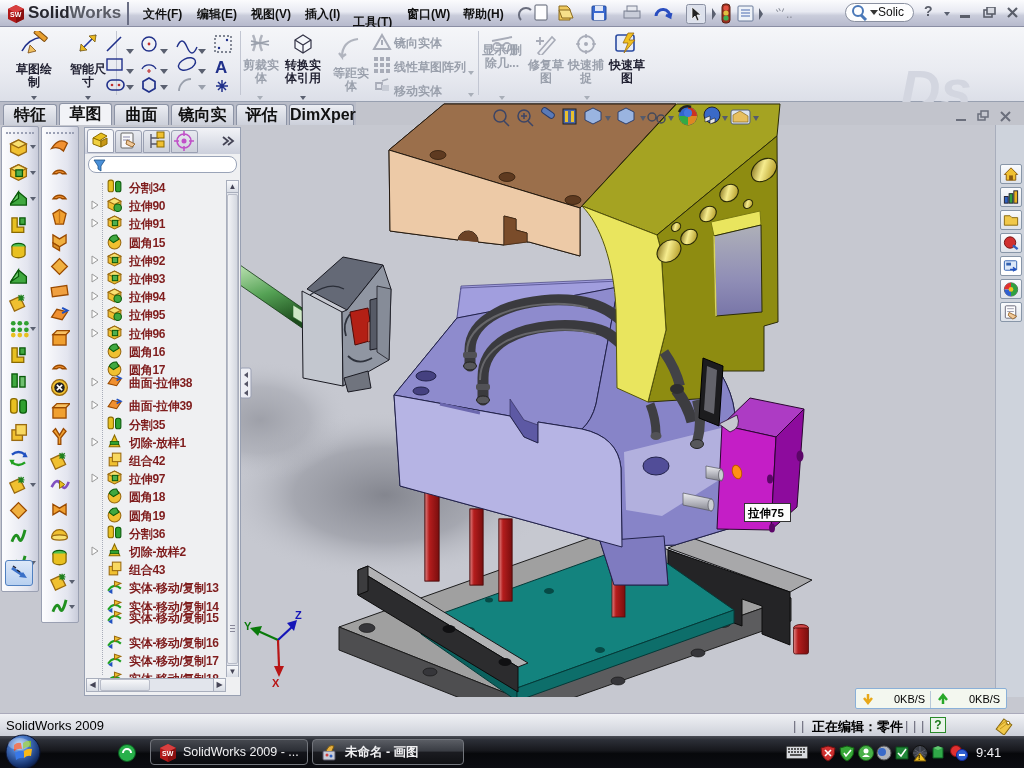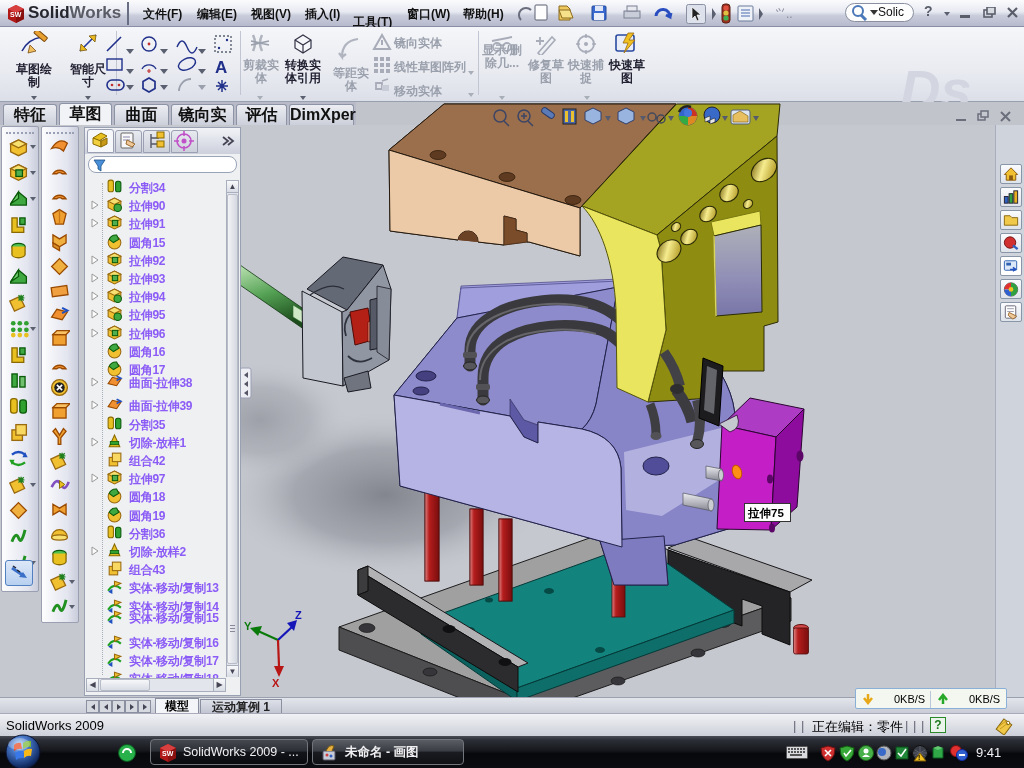--- a/index.html
+++ b/index.html
@@ -22,21 +22,21 @@
 #tabrow{left:0;top:102px;width:1024px;height:23px;background:#b9bcc8;}
 .tab{position:absolute;top:2px;height:21px;font-size:16px;color:#111;font-weight:bold;text-align:center;
 line-height:20px;background:linear-gradient(#eceef3,#ccd0da);border:1px solid #8d94a6;border-bottom:none;border-radius:3px 3px 0 0;}
 .tabact{background:#f2f3f7;height:22px;top:1px;z-index:3;}
 
 #viewport{left:0;top:102px;width:1024px;height:595px;overflow:hidden;}
 
 .ltb{top:126px;width:38px;background:linear-gradient(90deg,#fdfdfe,#e3e5ef 70%,#c9ccda);border:1px solid #9aa0b2;border-radius:2px;}
 
 #tree{left:84px;top:127px;width:157px;height:569px;background:#eff0f2;border:1px solid #98a0b2;}
-.titem{position:absolute;left:0;width:100%;height:18px;font-size:12px;color:#8b5cf6;}
+.titem{position:absolute;left:0;width:100%;height:18px;font-size:12px;color:#7f1d1d;}
 .titem span{position:absolute;left:44px;top:2px;white-space:nowrap;font-weight:bold;letter-spacing:-0.3px;}
 
 #navrow{left:0;top:697px;width:1024px;height:16px;background:linear-gradient(#e3e5ec,#c9ccd6);border-top:1px solid #9aa0ae;}
 #statusbar{left:0;top:713px;width:1024px;height:23px;background:linear-gradient(#f0f1f5,#cdd0d9);border-top:1px solid #aab;font-size:13px;color:#000;}
 #taskbar{left:0;top:736px;width:1024px;height:32px;
 background:linear-gradient(#4a4d55,#2c2f37 12%,#17181d 45%,#07080b 55%,#0c0d12);}
 .tbtn{position:absolute;top:3px;height:26px;border:1px solid #72757c;border-radius:4px;
 background:linear-gradient(#5a5d64 0%,#3a3d44 45%,#1a1b20 52%,#101114);color:#f0f0f2;font-size:12.5px;line-height:24px;}
 </style></head>
 <body>
@@ -1038,47 +1038,25 @@
           <path d="M3,10 a7,7 0 0 0 7,7 l0,-7z" fill="#3060d0"></path>
           <circle cx="10" cy="10" r="2.5" fill="#f0c020"></circle>
         </svg></div>
 <div style="position:absolute;left:4px;top:177px;width:22px;height:20px;background:linear-gradient(#fafbfd,#dfe3ea);border:1px solid #8896a8;border-radius:2px"><svg width="20" height="18" viewBox="0 0 20 19">
           <rect x="4" y="3" width="11" height="13" rx="1" fill="#fdfdfe" stroke="#667"></rect>
           <line x1="6" y1="6" x2="13" y2="6" stroke="#99a"></line>
           <line x1="6" y1="9" x2="13" y2="9" stroke="#99a"></line>
           <path d="M8,10 l8,4 -4,3 -5,-4z" fill="#f0c898" stroke="#9a6a30"></path>
         </svg></div>
 </div>
-<div class="abs" id="navrow">
- <div style="position:absolute;left:86px;top:1px;width:66px;height:13px">
-  <svg width="66" height="13" viewBox="0 0 66 13">
-   <g fill="#d6d9e0" stroke="#8a90a0">
-            <rect x="0.5" y="0.5" width="12" height="12"></rect>
-            <rect x="13.5" y="0.5" width="12" height="12"></rect>
-            <rect x="26.5" y="0.5" width="12" height="12"></rect>
-            <rect x="39.5" y="0.5" width="12" height="12"></rect>
-            <rect x="52.5" y="0.5" width="12" height="12"></rect>
-          </g>
-   <g fill="#445">
-            <path d="M4,4 l0,6 M9,4 l-4,3 4,3z"></path>
-            <path d="M22,4 l-4,3 4,3z"></path>
-            <path d="M31,4 l4,3 -4,3z"></path>
-            <path d="M44,4 l4,3 -4,3z M49,4 l0,6"></path>
-            <path d="M57,4 l4,3 -4,3z"></path>
-          </g>
-  </svg>
- </div>
- <div style="position:absolute;left:155px;top:0px;width:44px;height:15px;background:#f4f5f8;border:1px solid #8a90a0;border-bottom:none;font-size:12px;font-weight:bold;text-align:center;line-height:15px">模型</div>
- <div style="position:absolute;left:200px;top:1px;width:82px;height:14px;background:linear-gradient(#dde0e8,#c2c6d2);border:1px solid #8a90a0;border-bottom:none;font-size:12px;font-weight:bold;text-align:center;line-height:14px;color:#222">运动算例 1</div>
-</div>
 <div class="abs" id="statusbar">
  <div style="position:absolute;left:6px;top:4px">SolidWorks 2009</div>
  <div style="position:absolute;left:793px;top:4px;color:#667">|</div>
  <div style="position:absolute;left:801px;top:4px;color:#667">|</div>
- <div style="position:absolute;left:812px;top:4px;font-weight:normal">正在编辑：零件</div>
+ <div style="position:absolute;left:812px;top:4px;font-weight:bold">正在编辑：零件</div>
  <div style="position:absolute;left:905px;top:4px;color:#667">|</div>
  <div style="position:absolute;left:913px;top:4px;color:#667">|</div>
  <div style="position:absolute;left:921px;top:4px;color:#667">|</div>
  <div style="position:absolute;left:930px;top:3px;width:16px;height:16px;background:#eaf4ea;border:1px solid #2a8a2a;color:#1a7a1a;font-weight:bold;font-size:12px;text-align:center;line-height:15px">?</div>
  <svg style="position:absolute;left:993px;top:2px" width="22" height="19" viewBox="0 0 22 19">
   <path d="M3,12 L12,3 L19,10 L10,19 Z" fill="#f0c848" stroke="#8a6a10" transform="rotate(-8 11 11)"></path>
   <circle cx="15" cy="7" r="1.8" fill="#fff" stroke="#8a6a10"></circle>
   <path d="M5,11 l8,-6 M7,13 l8,-6" stroke="#c89818" stroke-width="1"></path>
  </svg>
 </div>

